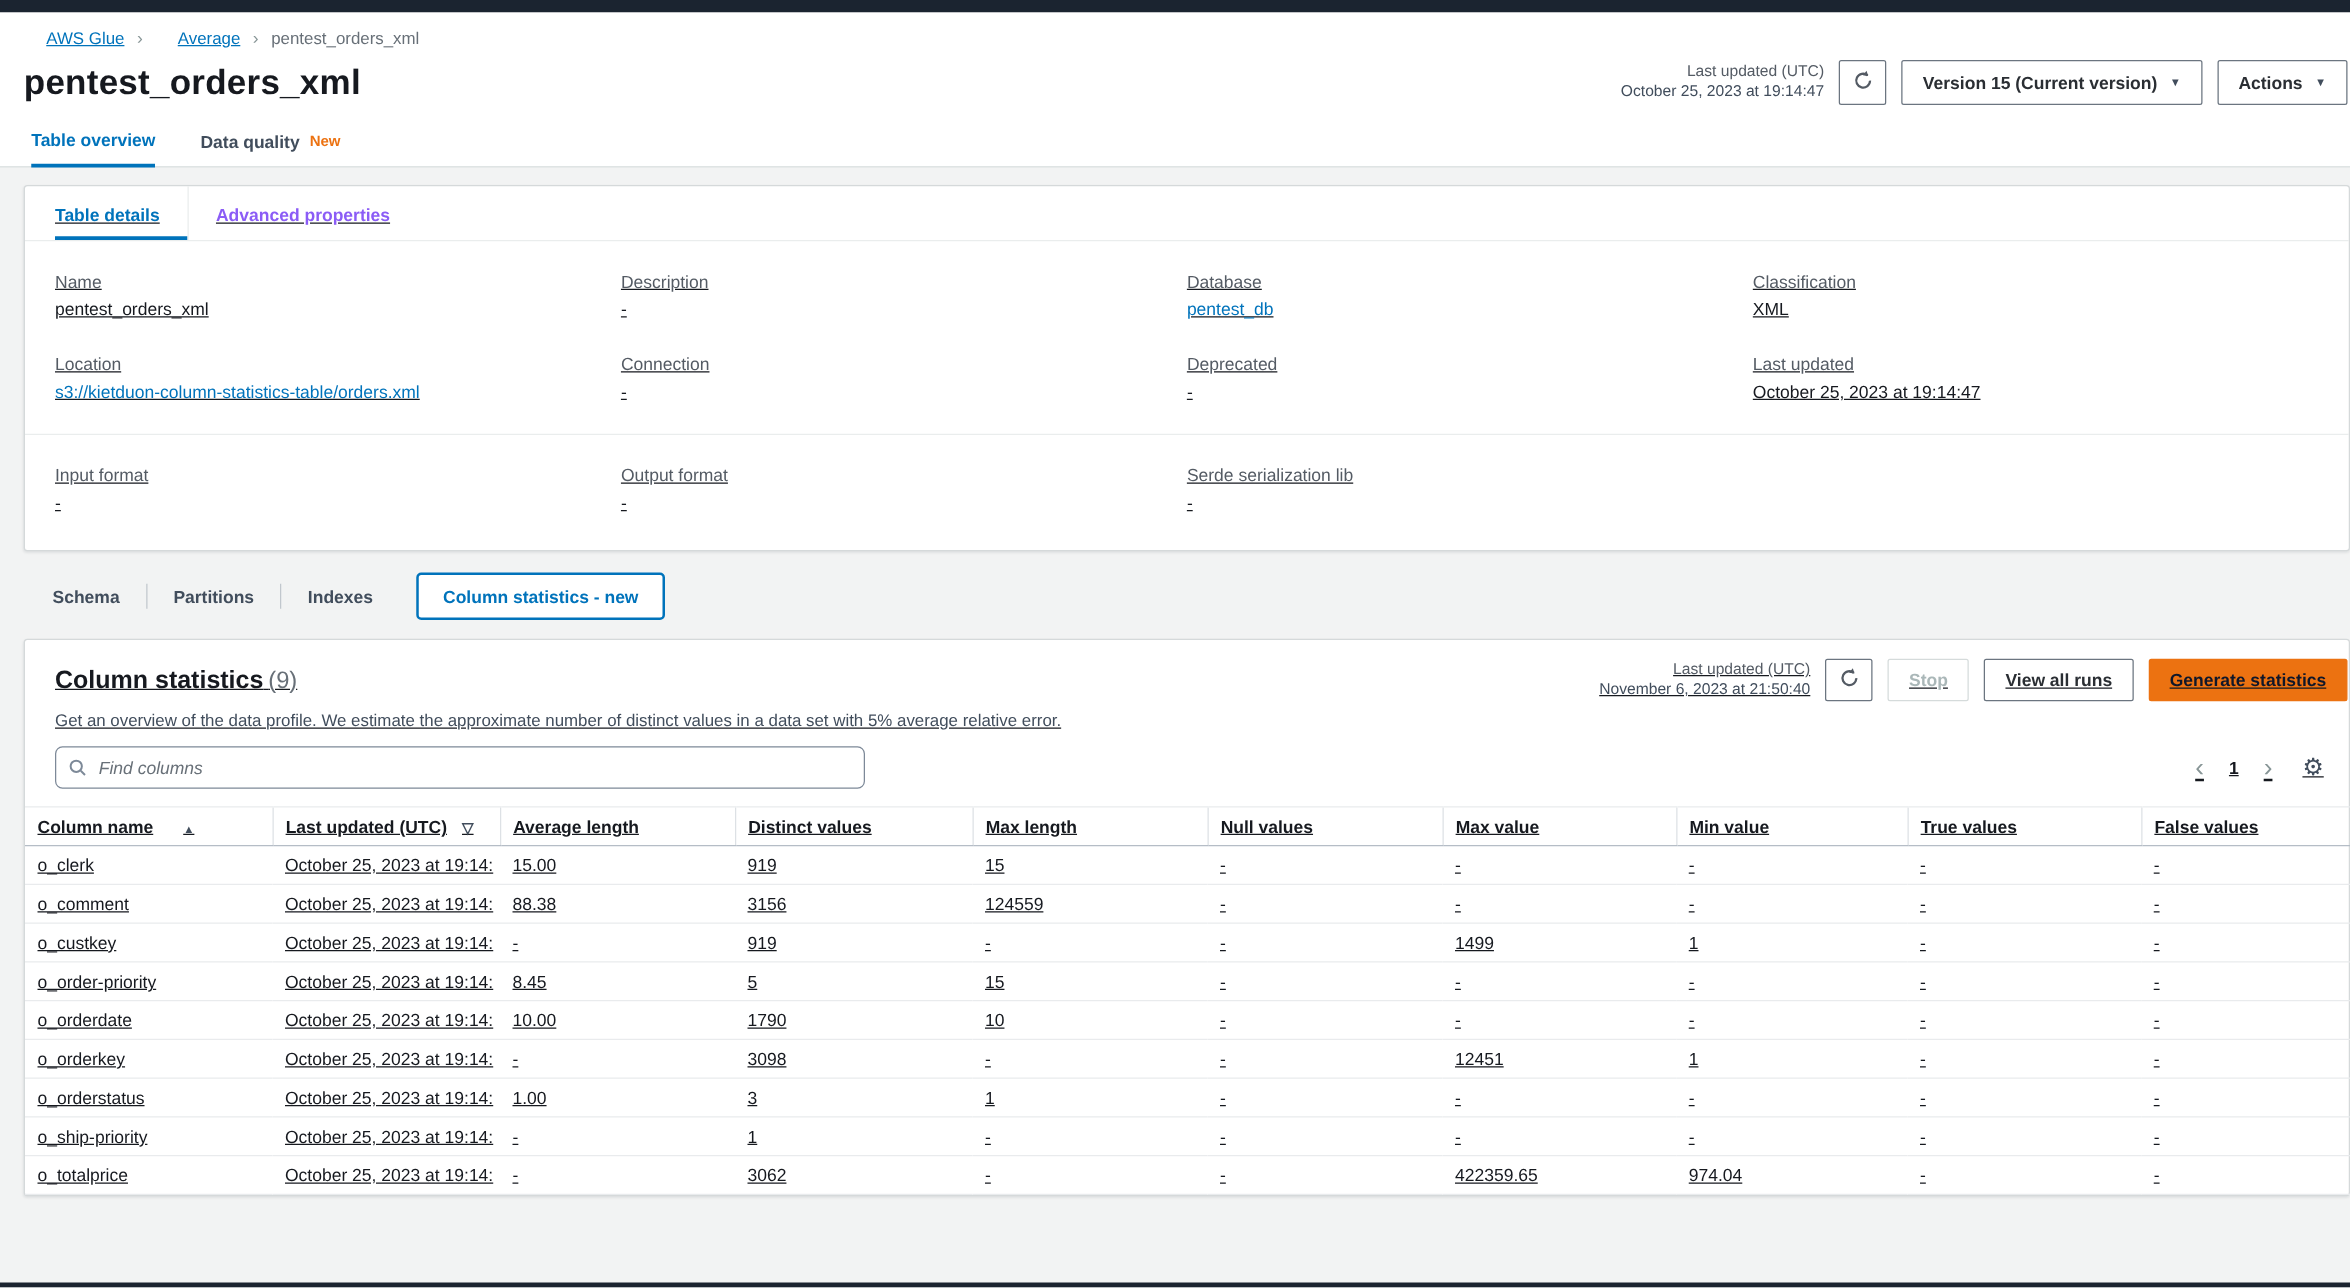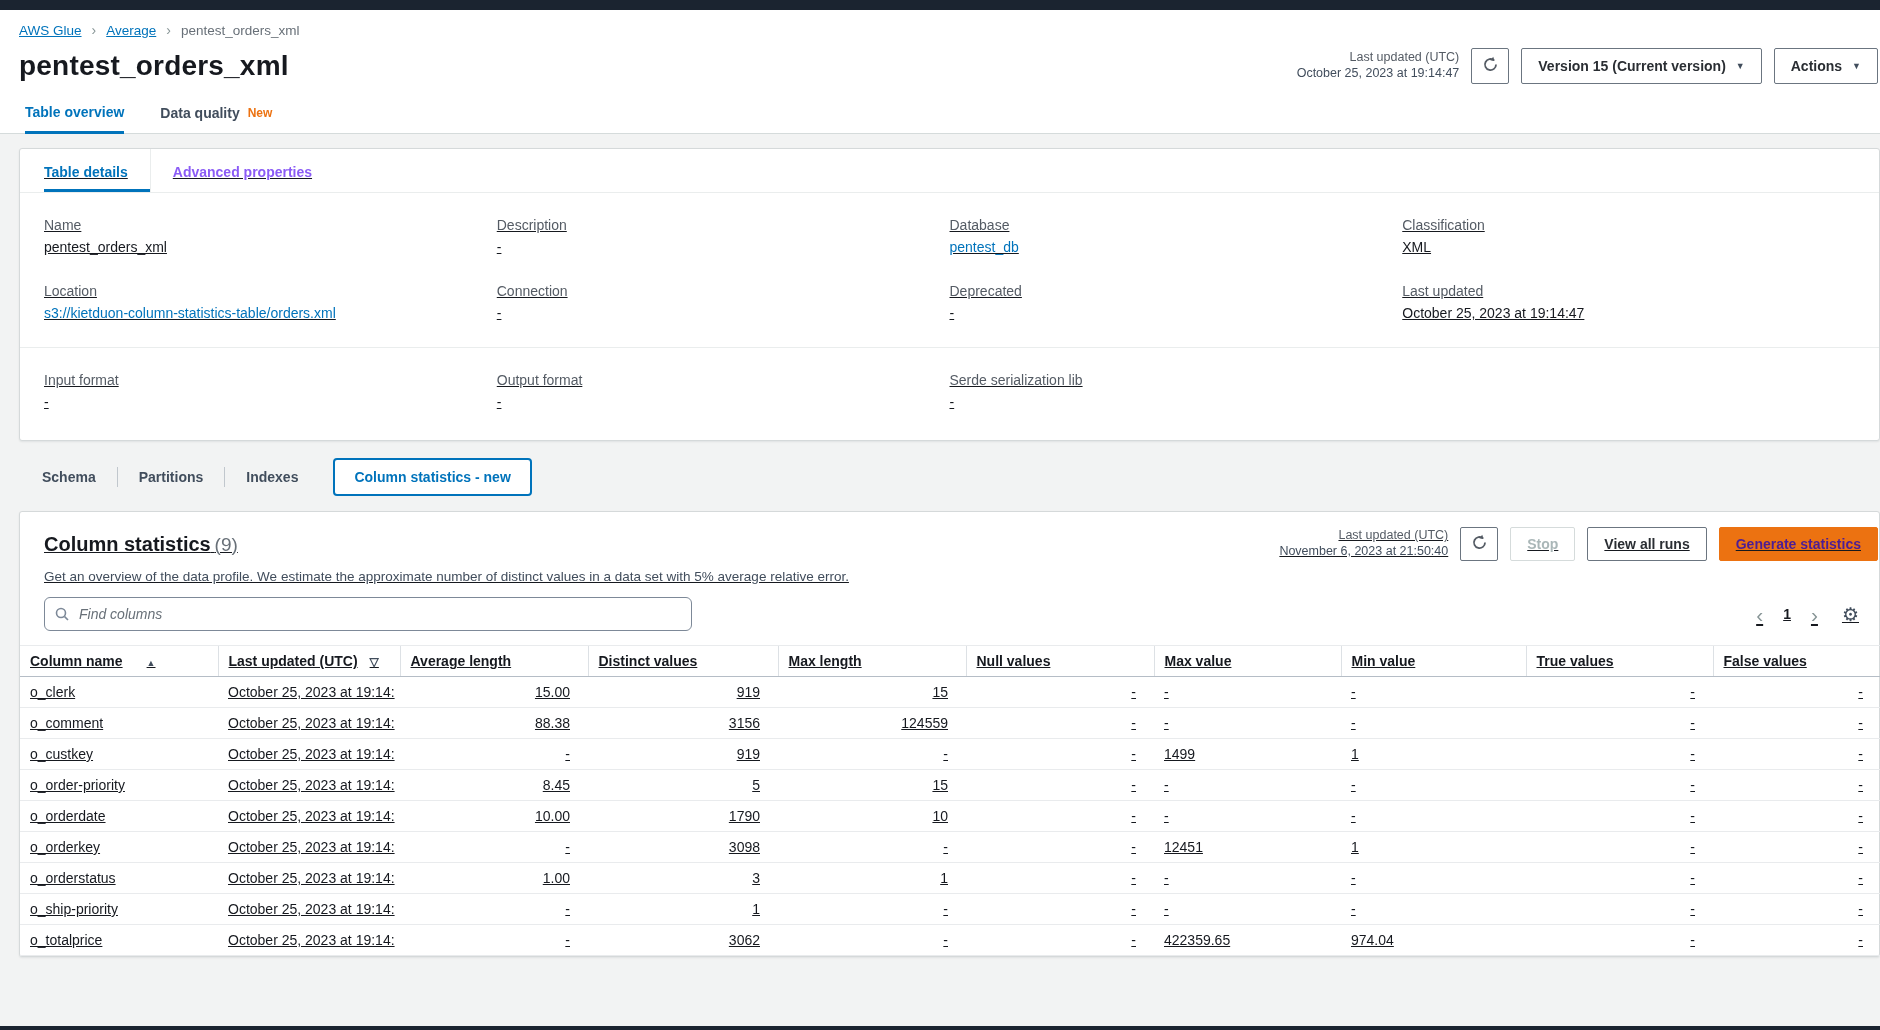--- a/index.html
+++ b/index.html
@@ -9,38 +9,38 @@
     font-family:"Liberation Sans", sans-serif; font-size:14px; color:#16191f;
     background:#f2f3f3;
   }
   .topbar { height:10px; background:#1b2430; width:100%; }
   .bottombar { position:absolute; bottom:0; left:0; width:100%; height:4px; background:#1b2430; }
 
   
   .page-header { background:#ffffff; }
   .header-inner { padding:12px 0 0 19px; }
   .breadcrumb { display:flex; align-items:center; gap:10px; font-size:13.5px; }
-  .breadcrumb a { color:#0073bb; text-decoration:underline; cursor:pointer; }
+  .breadcrumb a { color:#0073bb; text-decoration:underline; cursor:pointer;margin-left:18px; }
   .breadcrumb .sep { color:#879596; font-size:14px; }
   .breadcrumb .current { color:#687078; }
 
   .title-row { display:flex; justify-content:space-between; align-items:center; margin-top:10px; padding-right:2px; }
   .page-title { font-size:28px; font-weight:700; letter-spacing:0.2px; }
   .header-actions { display:flex; align-items:center; gap:12px; }
   .updated-block { text-align:right; line-height:1.25; }
   .updated-label { font-size:12.5px; color:#545b64; }
   .updated-value { font-size:12.5px; color:#414d5c; }
 
   .btn { background:#fff; border:1px solid #6b7580; border-radius:2px; height:36px;
          padding:0 16px; font-family:inherit; font-size:14px; font-weight:700; color:#2a2e33;
          display:inline-flex; align-items:center; gap:10px; cursor:pointer; white-space:nowrap; }
   .btn .caret { font-size:9px; color:#414d5c; }
   .btn.icon-only { width:38px; justify-content:center; padding:0; color:#545b64; }
   .btn.disabled { color:#aab7b8; border-color:#d5dbdb; cursor:default; }
-  .btn.primary { background:#ec7211; border-color:#ec7211; color:#4c1d95; }
+  .btn.primary { background:#ec7211; border-color:#ec7211; color:#0f172a; }
 
   .main-tabs { display:flex; gap:36px; padding:20px 0 0 25px; border-bottom:1px solid #d5dbdb; }
   .main-tab { font-weight:700; font-size:14px; color:#414d5c; padding-bottom:11px; cursor:pointer;
               display:flex; align-items:center; gap:8px; }
   .main-tab.active { color:#0073bb; border-bottom:3px solid #0073bb; margin-bottom:-1px; }
   .badge-new { color:#ec7211; font-size:12px; font-weight:700; }
 
   
   .content { padding:14px 0 0 19px; }
   .card { background:#fff; border:1px solid #d5d9da; border-radius:3px; box-shadow:0 1px 2px rgba(0,28,36,.08); width:1861px;text-decoration:underline; }
@@ -82,21 +82,21 @@
   .pagination { display:flex; align-items:center; gap:4px; }
   .pg-btn { background:none; border:none; font-size:21px; line-height:1; color:#879596; cursor:pointer; padding:2px 8px; font-family:inherit; }
   .pg-num { background:none; border:none; font-size:14px; font-weight:700; color:#16191f; cursor:pointer; padding:2px 8px; font-family:inherit; }
   .gear-btn { background:none; border:none; font-size:19px; color:#414d5c; cursor:pointer; padding:2px 6px 2px 12px; font-family:inherit; }
 
   table.stats { border-collapse:collapse; table-layout:fixed; width:1861px; }
   table.stats th { font-size:14px; font-weight:700; text-align:left; color:#16191f;
         padding:0 10px; height:31px; border-top:1px solid #e9ebed; border-bottom:1px solid #b5bdc6; white-space:nowrap; overflow:hidden; }
   table.stats th + th { border-left:1px solid #dde1e5; }
   table.stats td { font-size:14px; padding:0 10px; height:31px; border-bottom:1px solid #e9ebed; white-space:nowrap; overflow:hidden; }
-  td.r, .r { text-align:right; padding-right:18px !important; }
+  td.r, .r { text-align:left; padding-right:18px !important; }
   .sort-icon { font-size:9px; color:#414d5c; margin-left:24px; }
   .filter-icon { font-size:12px; color:#414d5c; margin-left:12px; }
 </style>
 </head>
 <body>
 
 <div class="topbar"></div>
 
 <div class="page-header">
   <div class="header-inner">

